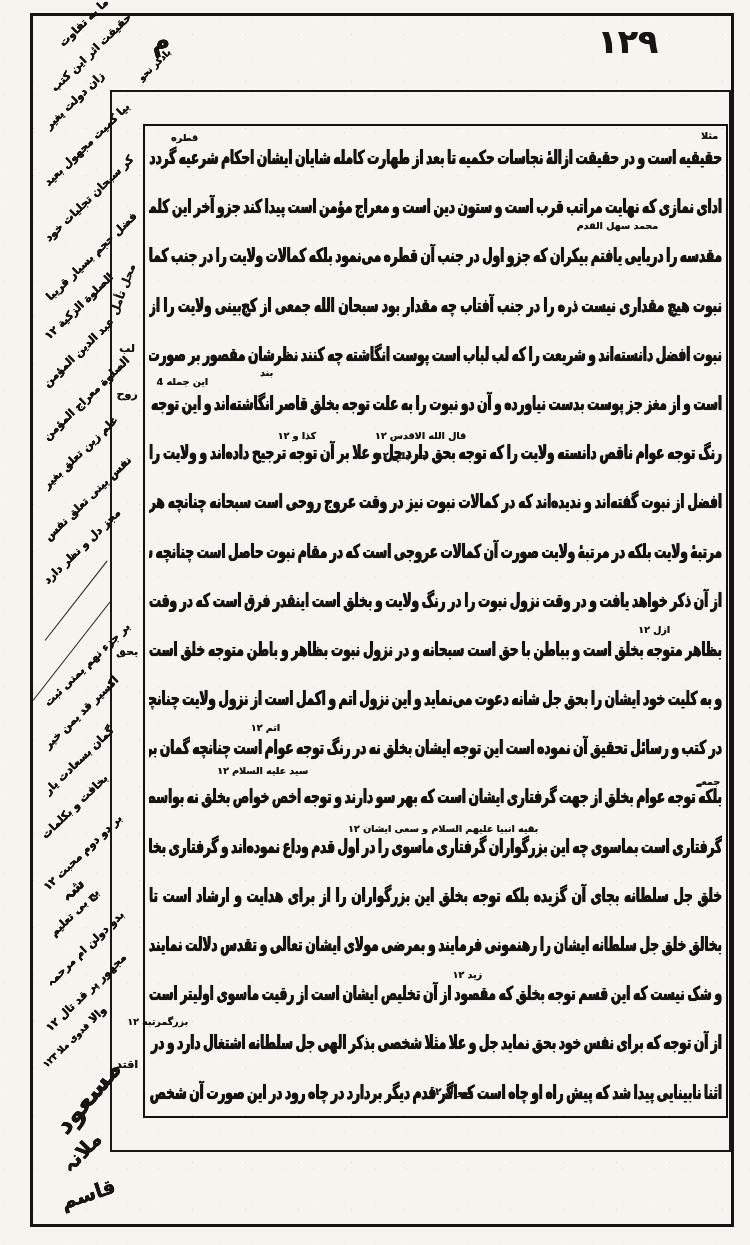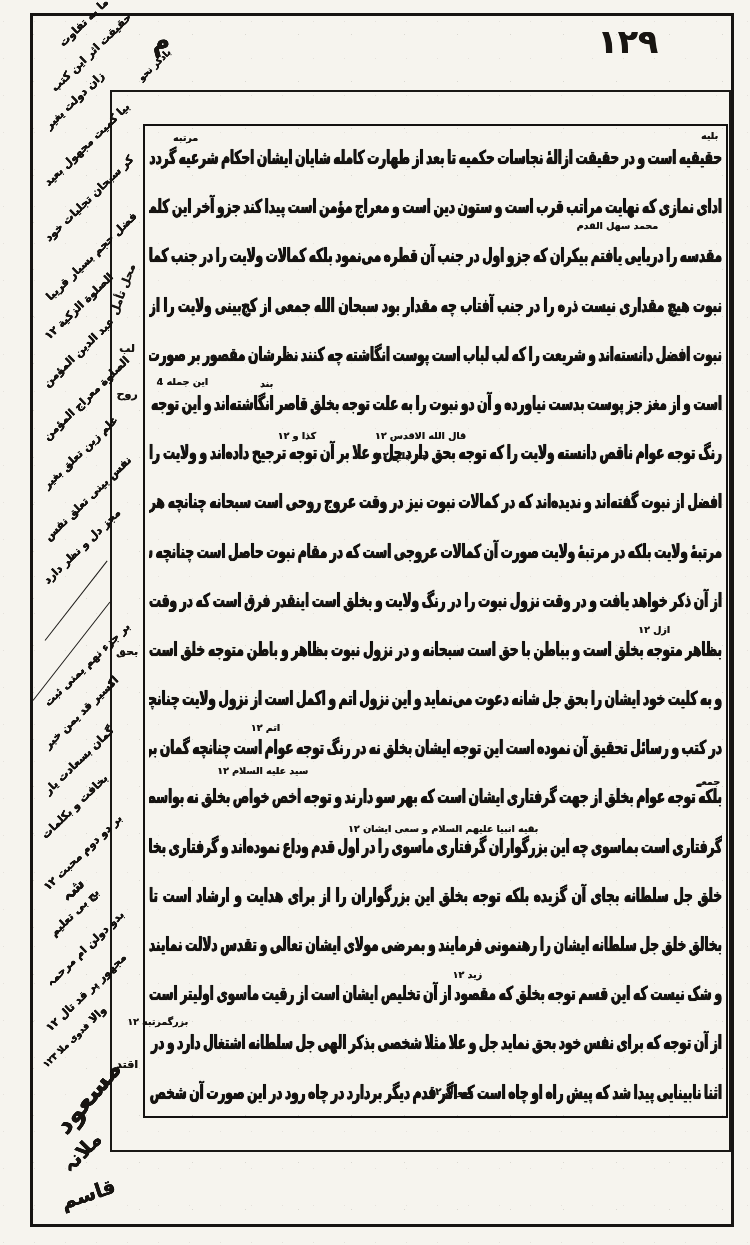--- a/index.html
+++ b/index.html
@@ -83,27 +83,27 @@
       <div class="text-line">بلکه توجه عوام بخلق از جهت گرفتاری ایشان است که بهر سو دارند و توجه اخص خواص بخلق نه بواسطهٔ</div>
       <div class="text-line">گرفتاری است بماسوی چه این بزرگواران گرفتاری ماسوی را در اول قدم وداع نموده‌اند و گرفتاری بخالق</div>
       <div class="text-line">خلق جل سلطانه بجای آن گزیده بلکه توجه بخلق این بزرگواران را از برای هدایت و ارشاد است تا</div>
       <div class="text-line">بخالق خلق جل سلطانه ایشان را رهنمونی فرمایند و بمرضی مولای ایشان تعالی و تقدس دلالت نمایند</div>
       <div class="text-line">و شک نیست که این قسم توجه بخلق که مقصود از آن تخلیص ایشان است از رقیت ماسوی اولیتر است</div>
       <div class="text-line">از آن توجه که برای نفس خود بحق نماید جل و علا مثلا شخصی بذکر الهی جل سلطانه اشتغال دارد و در این</div>
       <div class="text-line">اثنا نابینایی پیدا شد که پیش راه او چاه است که اگر قدم دیگر بردارد در چاه رود در این صورت آن شخص را</div>
     </div>
 
   <div class="gloss-layer" id="gloss-layer">
-      <div class="gloss" style="right: 10px; top: 6px;">بلیه</div>
-      <div class="gloss" style="right: 530px; top: 8px;">مرتبه</div>
+      <div class="gloss" style="right: 10px; top: 6px;">مثلا</div>
+      <div class="gloss" style="right: 530px; top: 8px;">قطره</div>
       <div class="gloss" style="right: 70px; top: 96px;">محمد سهل القدم</div>
       <div class="gloss" style="right: 262px; top: 306px;">قال الله الاقدس ۱۲</div>
       <div class="gloss" style="right: 300px; top: 326px; margin-left: 36px;">چه جلیے ۱۲</div>
       <div class="gloss" style="right: 520px; top: 252px;">این جمله 4</div>
-      <div class="gloss" style="right: 455px; top: 254px;">بند</div>
+      <div class="gloss" style="right: 455px; top: 243px;">بند</div>
       <div class="gloss" style="right: 412px; top: 306px;">کذا و ۱۲</div>
       <div class="gloss" style="right: 58px; top: 500px; margin-left: 46px;">ازل ۱۲</div>
       <div class="gloss" style="right: 448px; top: 598px;">اتم ۱۲</div>
       <div class="gloss" style="right: 420px; top: 641px;">سید علیه السلام ۱۲</div>
       <div class="gloss" style="right: 8px; top: 652px;">جمعے</div>
       <div class="gloss" style="right: 190px; top: 699px;">بقیه انبیا علیهم السلام و سعی ایشان ۱۲</div>
       <div class="gloss" style="right: 246px; top: 845px;">زید ۱۲</div>
       <div class="gloss" style="right: 540px; top: 892px;">بزرگمرتبه ۱۲</div>
       <div class="gloss catchword" style="right: 255px; top: 962px; font-size: 10px;">سوال ۱۲</div>
     </div>

